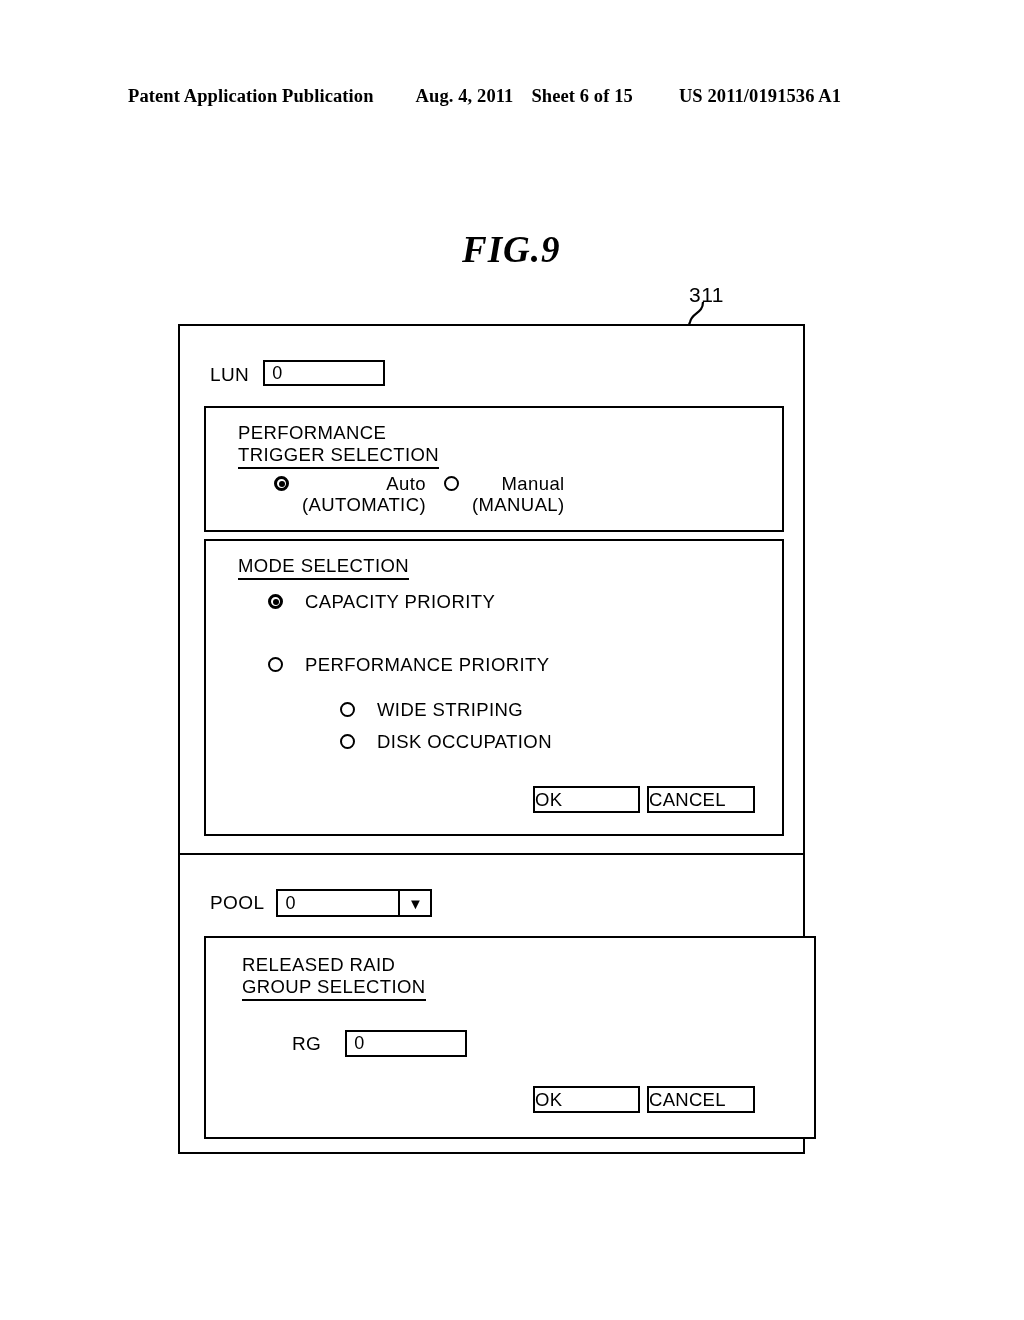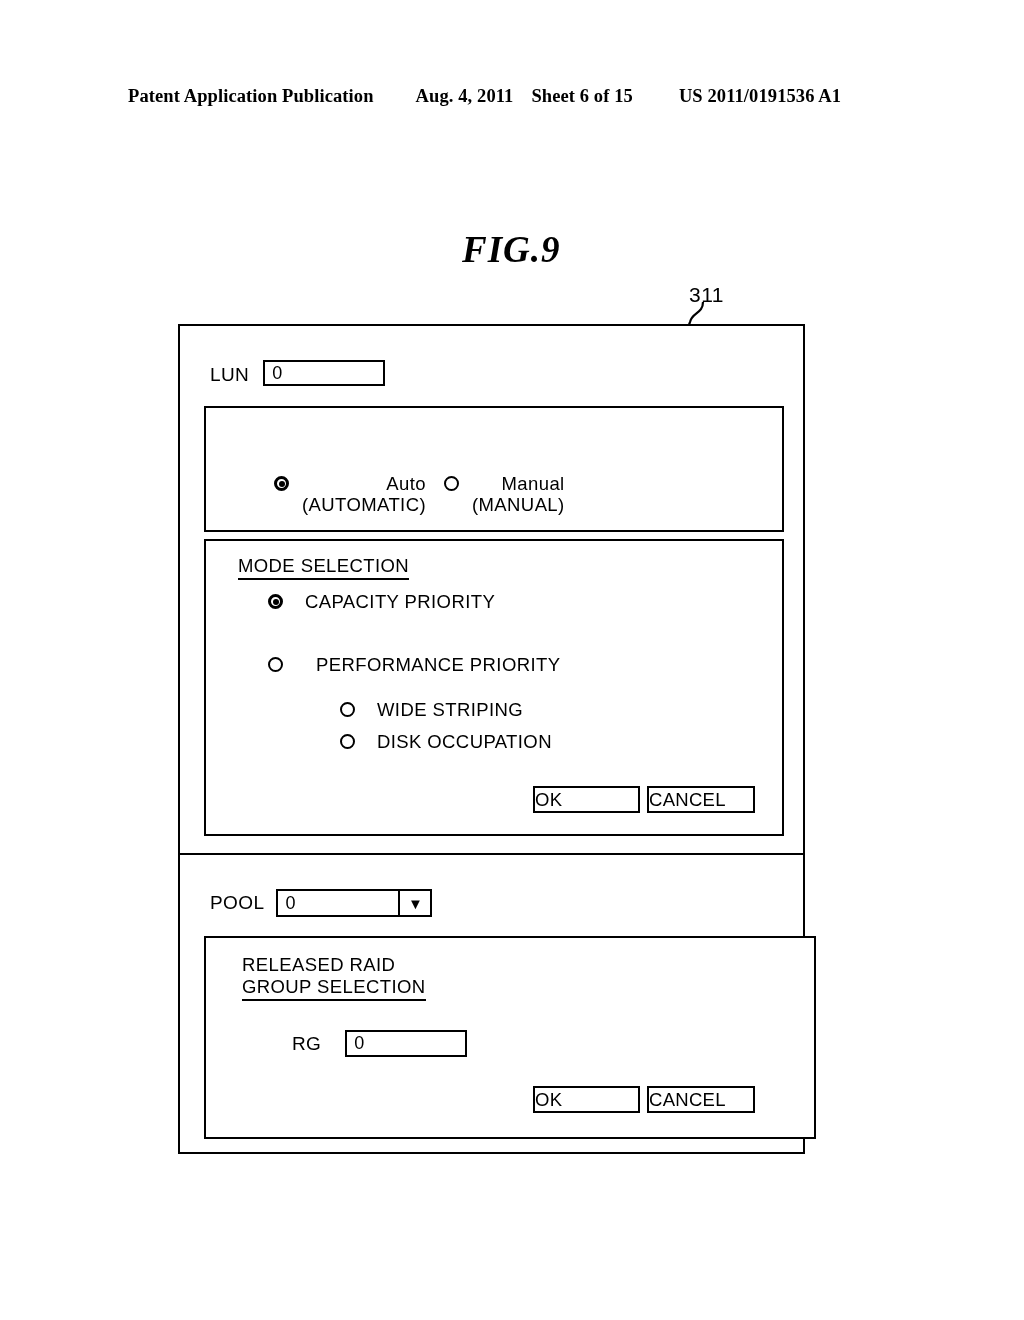--- a/index.html
+++ b/index.html
@@ -271,20 +271,24 @@
 <div class="dialog">
 
   <div class="lun-row">
     <span class="field-label">LUN</span>
     <div class="textbox lun-box">
       <span>0</span>
     </div>
   </div>
 
   <div class="panel panel-trigger">
+    <div class="panel-title" style="left:32px; top:14px;">
+      <span>PERFORMANCE</span><br>
+      <span class="u">TRIGGER SELECTION</span>
+    </div>
 
     <div class="radio-row gap-sm" style="left:68px; top:65px;">
       <span class="radio on"></span>
       <span class="radio-label">Auto
 (AUTOMATIC)</span>
     </div>
 
     <div class="radio-row gap-sm" style="left:238px; top:65px;">
       <span class="radio"></span>
       <span class="radio-label">Manual
@@ -295,21 +299,21 @@
   <div class="panel panel-mode">
     <div class="panel-title" style="left:32px; top:14px;">
       <span class="u">MODE SELECTION</span>
     </div>
 
     <div class="radio-row gap-lg" style="left:62px; top:50px;">
       <span class="radio on"></span>
       <span class="radio-label">CAPACITY PRIORITY</span>
     </div>
 
-    <div class="radio-row gap-lg" style="left:62px; top:113px;gap:11px;">
+    <div class="radio-row gap-lg" style="left:62px; top:113px;">
       <span class="radio"></span>
       <span class="radio-label">PERFORMANCE PRIORITY</span>
     </div>
 
     <div class="radio-row gap-lg" style="left:134px; top:158px;">
       <span class="radio"></span>
       <span class="radio-label">WIDE STRIPING</span>
     </div>
 
     <div class="radio-row gap-lg" style="left:134px; top:190px;">

